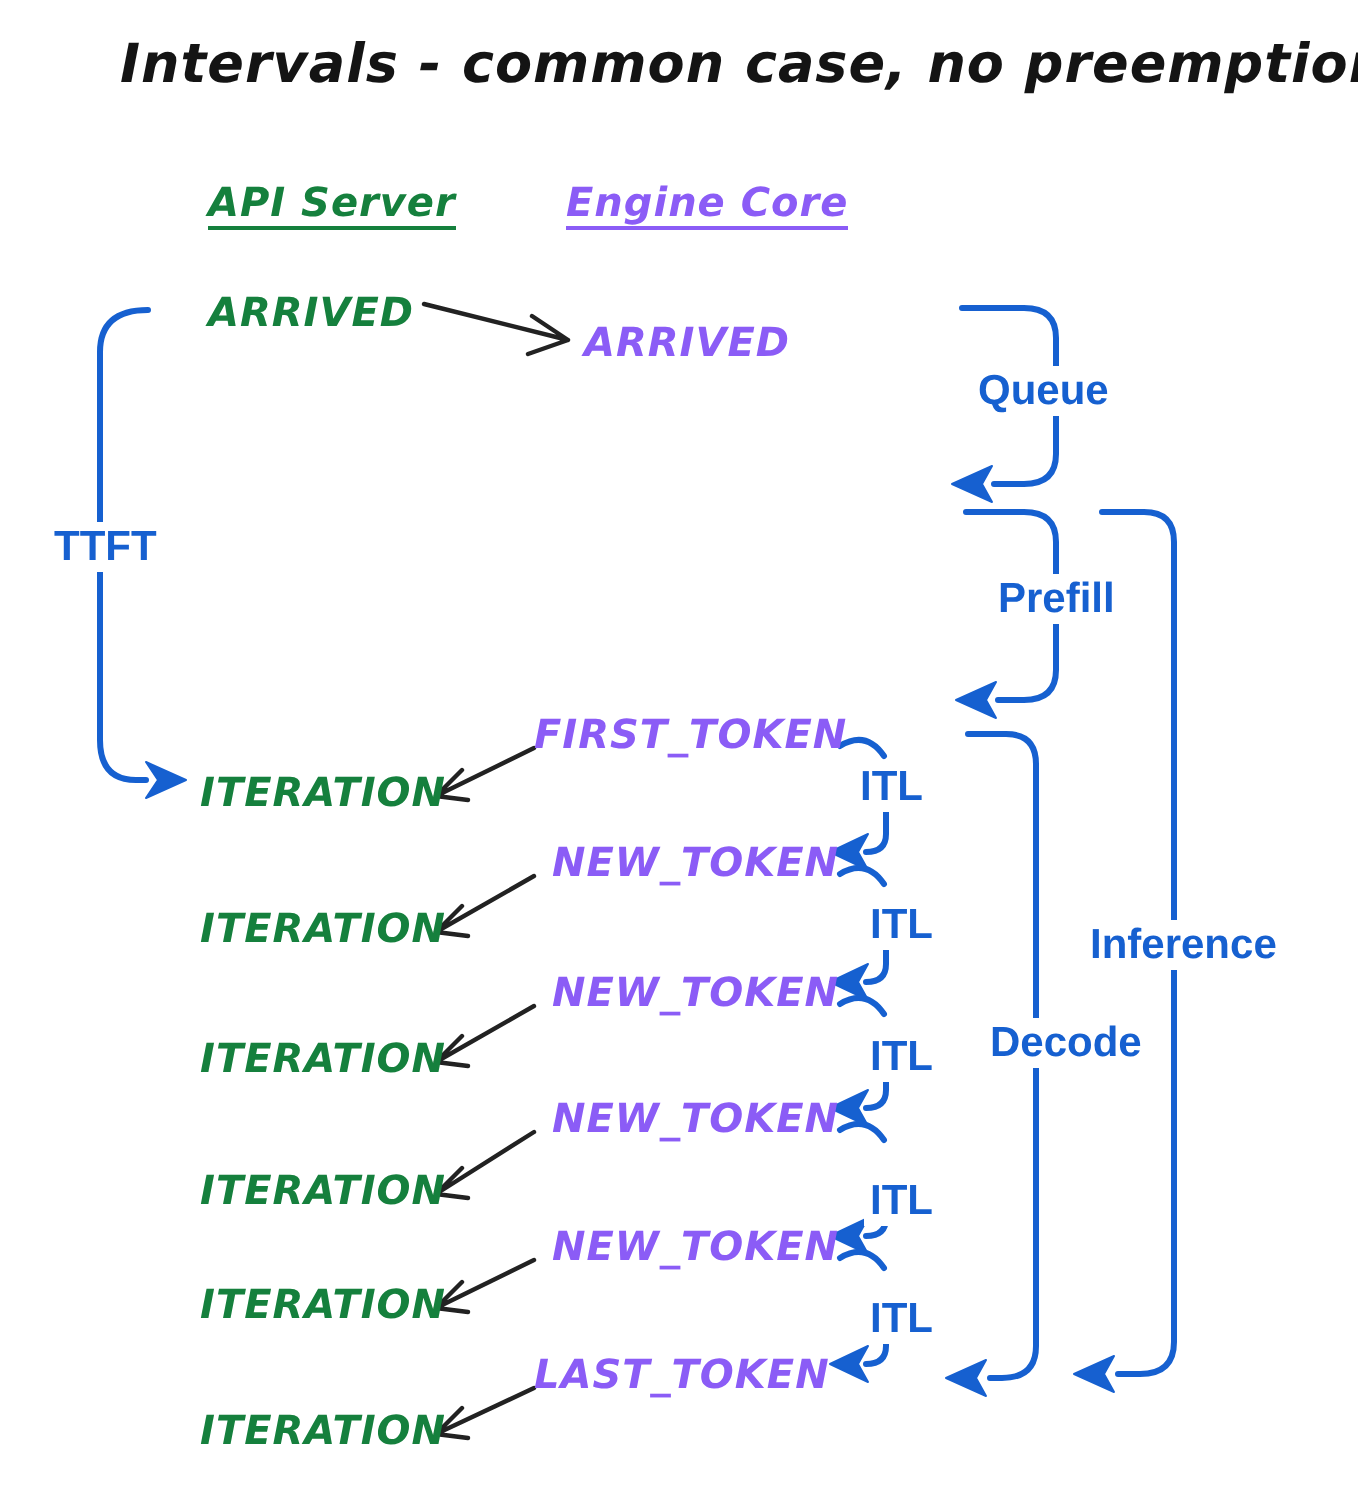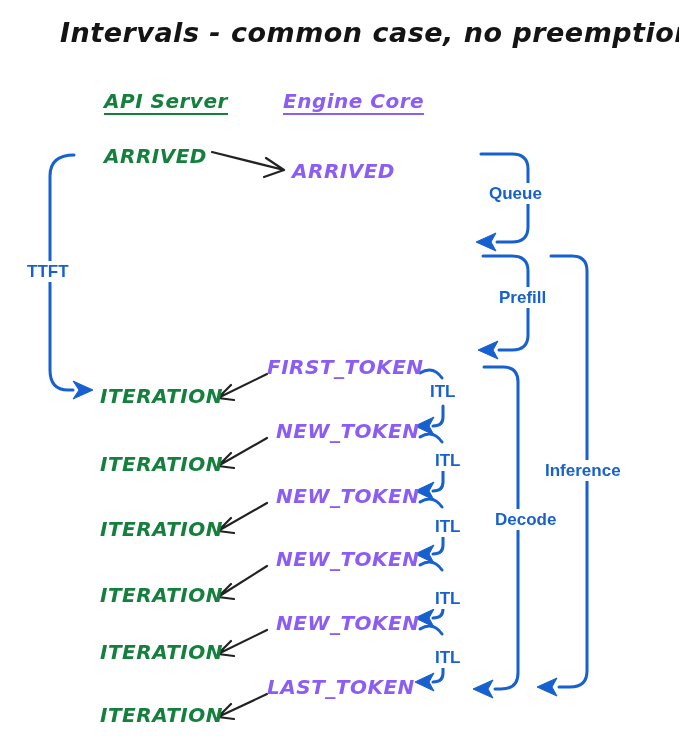--- a/index.html
+++ b/index.html
@@ -15,21 +15,21 @@
     letter-spacing:0.5px; line-height:1.1;
   }
   .title  { font-size:27px; color:#141414; left:60px; top:18px; width:516px; text-align:center; letter-spacing:0.5px; }
   .api    { color:#15803d; }
   .eng    { color:#8b5cf6; }
   .hdr    { font-size:20px; border-bottom:2px solid currentColor; padding-bottom:1px; }
   .evt    { font-size:20px; }
 
   .blue-lbl {
     position:absolute; font-family:"Liberation Sans", sans-serif;
-    font-weight:600; font-size:17px; color:#1660D0; line-height:1;
+    font-weight:600; font-size:21px; color:#1660D0; line-height:1;
     background:#ffffff; padding:2px 3px; white-space:nowrap;
   }
 
   path.blue { stroke:#1660D0; stroke-width:3; fill:none; stroke-linecap:round; }
   polygon.bluehead { fill:#1660D0; stroke:#1660D0; stroke-width:1; stroke-linejoin:round; }
   path.black { stroke:#222222; stroke-width:2.2; fill:none; stroke-linecap:round; }
 </style>
 </head>
 <body>
 

